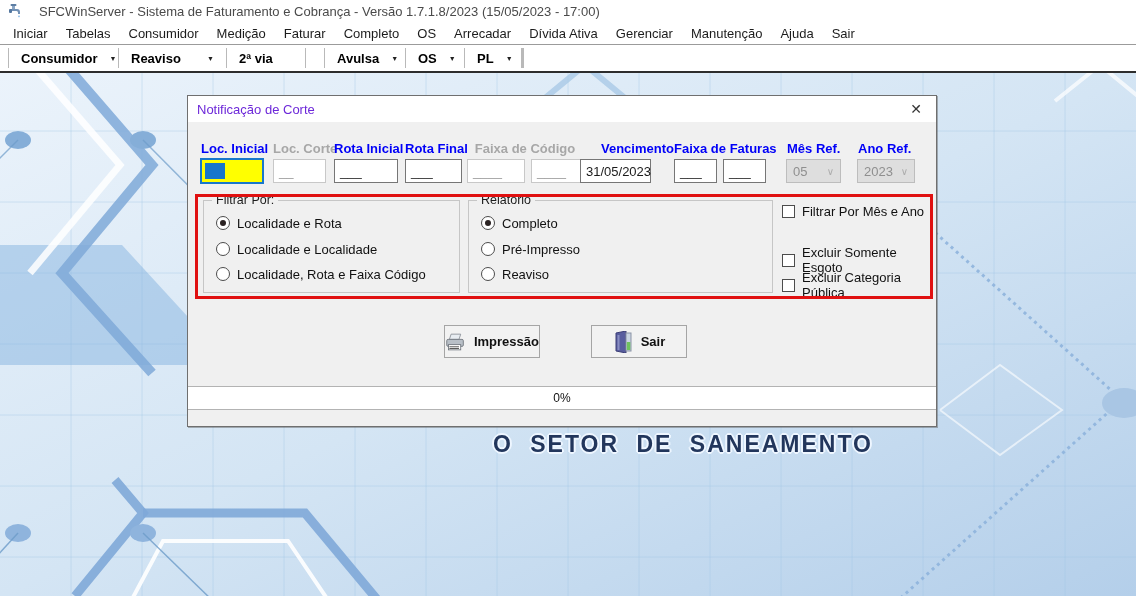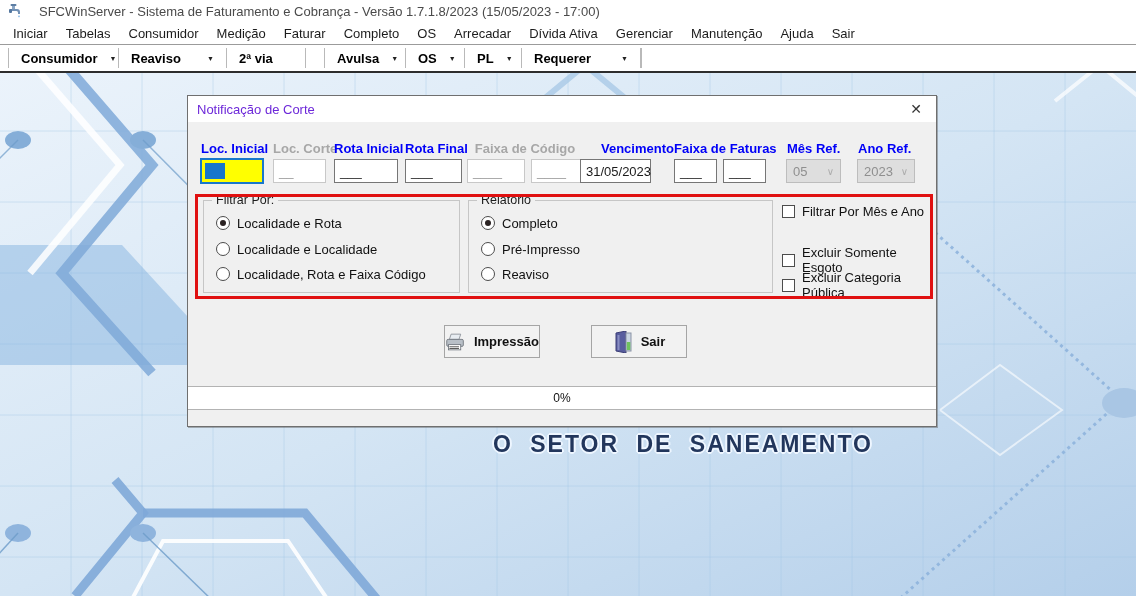--- a/index.html
+++ b/index.html
@@ -132,24 +132,20 @@
   <div class="tb-btn" style="width:58px">
     <span>OS</span>
     <span class="tb-arrow">▼</span>
   </div>
   <div class="tb-sep"></div>
   <div class="tb-btn" style="width:56px">
     <span>PL</span>
     <span class="tb-arrow">▼</span>
   </div>
   <div class="tb-sep"></div>
-  <div class="tb-btn" style="width:118px">
-    <span>Requerer</span>
-    <span class="tb-arrow">▼</span>
-  </div>
   <div class="tb-sep"></div>
   <div class="tb-sep"></div>
 </div>
 
 <div class="desktop">
   <svg width="1136" height="523" viewBox="0 0 1136 523">
     <defs>
       <linearGradient id="bgg" x1="0" y1="0" x2="1" y2="1">
         <stop offset="0" stop-color="#ebf3fb"></stop>
         <stop offset="0.5" stop-color="#d4e5f4"></stop>

